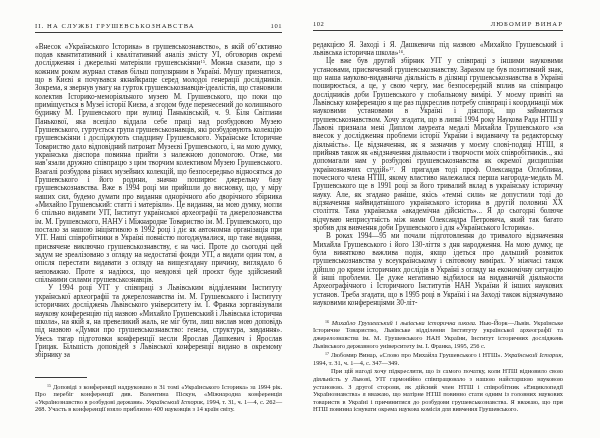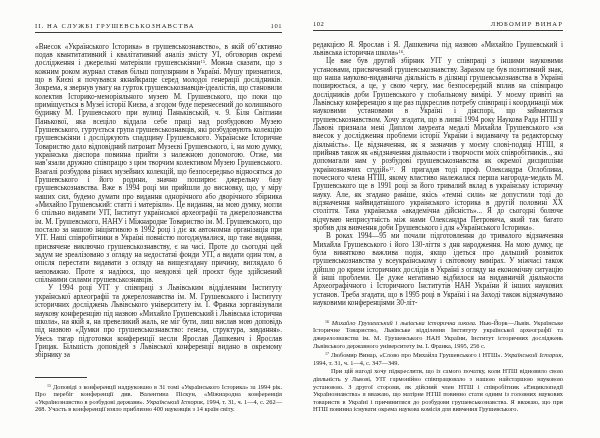--- a/index.html
+++ b/index.html
@@ -90,21 +90,21 @@
   </div>
 
   <div class="page right">
     <div class="running-head">
       <span class="num">102</span>
       <span>ЛЮБОМИР ВИНАР</span>
     </div>
     <div class="head-rule"></div>
 
     <div class="body-text">
-      <p class="para"><span>редакцією Я. Ярослав і Я. Дашкевича під назвою «Михайло Грушевський і львівська історична школа»</span><sup>16</sup><span>.</span></p>
+      <p class="para"><span>редакцією Я. Заході і Я. Дашкевича під назвою «Михайло Грушевський і львівська історична школа»</span><sup>16</sup><span>.</span></p>
       <p class="para indent"><span>Це вже був другий збірник УІТ у співпраці з іншими науковими установами, присвячений грушевськознавству. Заразом це був позитивний знак, що наша науково-видавнича діяльність в ділянці грушевськознавства в Україні поширюється, а це, у свою чергу, має безпосередній вплив на співпрацю дослідників доби Грушевського у глобальному вимірі. У моєму привіті на Львівську конференцію я ще раз підкреслив потребу співпраці і координації між науковими установами в Україні і діяспорі, що займаються грушевськознавством. Хочу згадати, що в липні 1994 року Наукова Рада НТШ у Львові признала мені Диплом лауреата медалі Михайла Грушевського «за внесок у дослідження проблеми історії України і видавничу та редакторську діяльність». Це відзначення, як я зазначив у моєму слові-подяці НТШ, я прийняв також як «відзначення діяльности і творчости моїх співробітників.., які допомагали нам у розбудові грушевськознавства як окремої дисципліни українознавчих студій»</span><sup>17</sup><span>. Я пригадав тоді проф. Олександра Оглоблина, почесного члена НТШ, якому властиво належалася перша нагорода-медаль М. Грушевського ще в 1991 році за його тривалий вклад в українську історичну науку. Але, як згадано раніше, якісь «темні сили» не допустили тоді до відзначення найвидатнішого українського історика в другій половині XX століття. Така українська «академічна дійсність»... Я до сьогодні болюче відчуваю неприсутність між нами Олександра Петровича, який так багато зробив для вивчення доби Грушевського і для «Українського Історика».</span></p>
       <p class="para indent"><span>В роках 1994—95 ми почали підготовлення до тривалого відзначення Михайла Грушевського і його 130-ліття з дня народження. На мою думку, це була винятково важлива подія, якщо ідеться про дальший розвиток грушевськознавства у всеукраїнському і світовому вимірах. У міжчасі також дійшло до кризи історичних дослідів в Україні з огляду на економічну ситуацію й інші проблеми. Це дуже негативно відбилося на видавничій діяльности Археографічного і Історичного Інститутів НАН України й інших наукових установ. Треба згадати, що в 1995 році в Україні і на Заході також відзначувано науковими конференціями 30-літ-</span></p>
     </div>
 
     <div class="footnotes">
       <p class="fn"><sup>16</sup><span> </span><span class="it">Михайло Грушевський і львівська історична школа.</span><span> Нью-Йорк—Львів. Українське Історичне Товариство, Львівське відділення Інституту української археографії та джерелознавства ім. М. Грушевського НАН України, Інститут історичних досліджень Львівського державного університету ім. І. Франка, 1995, 256 с.</span></p>
       <p class="fn"><sup>17</sup><span> Любомир Винар, «Слово про Михайла Грушевського і НТШ». </span><span class="it">Український Історик</span><span>, 1994, т. 31, ч. 1—4, с. 347—349.</span></p>
       <p class="fn cont"><span>При цій нагоді хочу підкреслити, що із самого початку, коли НТШ відновило свою діяльність у Львові, УІТ гармонійно співпрацювало з нашою найстаршою науковою установою. З другої сторони, як дійсний член НТШ і співробітник «Енциклопедії Українознавства» я вважаю, що матірне НТШ повинно стати одним із головних наукових товариств в Україні і причинитися до розбудови грушевськознавства. Я вважаю, що при НТШ повинна існувати окрема наукова комісія для вивчення Грушевського.</span></p>
     </div>
   </div>

